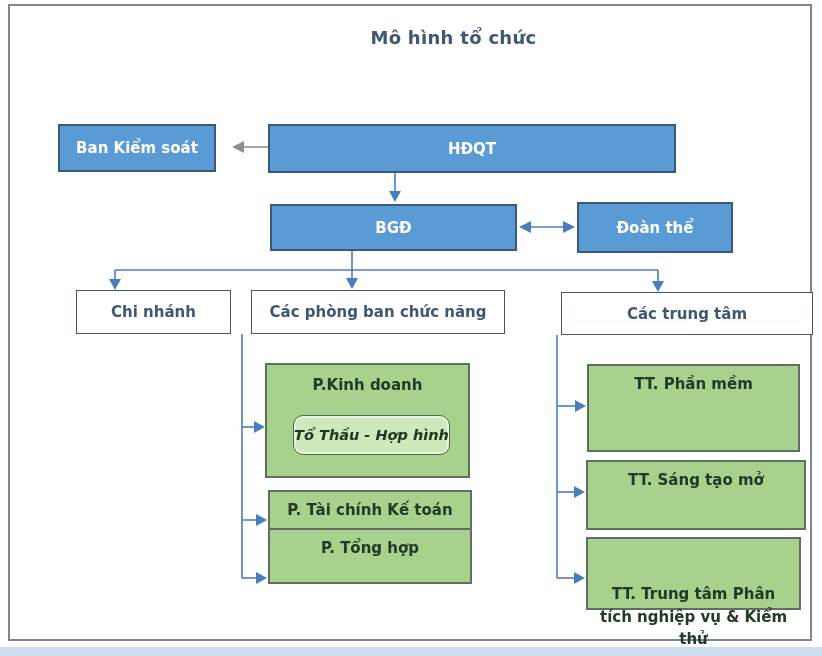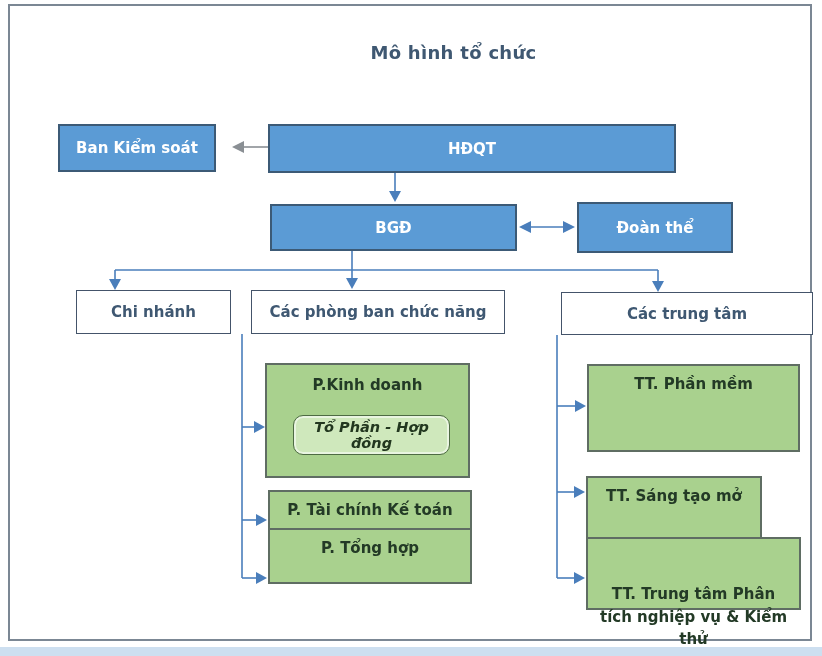--- a/index.html
+++ b/index.html
@@ -3,21 +3,21 @@
 <meta charset="utf-8">
 <style>
   html,body{margin:0;padding:0;background:#fff;}
   body{
     font-family:"DejaVu Sans","Liberation Sans",sans-serif;
     width:822px;height:656px;position:relative;overflow:hidden;
   }
   .canvas{position:absolute;left:8px;top:4px;width:804px;height:637px;
     border:2px solid #7b8794;background:#fff;box-sizing:border-box;}
   .footer-strip{position:absolute;left:0;top:647px;width:822px;height:9px;background:#cddff0;}
-  .title{position:absolute;left:0;top:42px;width:822px;text-align:center;
+  .title{position:absolute;left:0;top:27px;width:822px;text-align:center;
     padding-left:85px;box-sizing:border-box;
     font-size:18px;font-weight:bold;color:#3f5872;letter-spacing:.3px;}
   .node{position:absolute;box-sizing:border-box;display:flex;
     align-items:center;justify-content:center;text-align:center;}
   .blue{background:#5b9bd5;border:2px solid #3c5a76;color:#ffffff;
     font-weight:bold;font-size:15px;}
   .white{background:#ffffff;border:1.5px solid #44546a;color:#3f5872;
     font-weight:bold;font-size:15px;margin-left:28px;}
   .green{background:#a9d18e;border:2px solid #5f6d63;color:#233a26;
     font-weight:bold;font-size:15px;align-items:flex-start;}
@@ -32,21 +32,21 @@
   .p-kinh-doanh{left:265px;top:363px;width:205px;height:115px;display:block;}
   .p-kinh-doanh .lbl{padding-top:11px;display:block;text-align:center;}
   .to-thau{position:absolute;left:26px;top:50px;width:155px;height:38px;
     background:#cfe8bc;border:1.5px solid #4e6b44;border-radius:10px;
     box-shadow:inset 0 0 0 2px rgba(255,255,255,.55);
     display:flex;align-items:center;justify-content:center;
     font-style:italic;font-weight:bold;font-size:14.5px;color:#22371f;}
   .p-tai-chinh{left:268px;top:490px;width:204px;height:54px;}
   .p-tong-hop{left:268px;top:528px;width:204px;height:56px;}
   .tt-phan-mem{left:587px;top:364px;width:213px;height:88px;}
-  .tt-sang-tao{left:586px;top:476px;width:176px;height:70px;}
+  .tt-sang-tao{left:586px;top:460px;width:220px;height:70px;}
   .tt-phan-tich{left:586px;top:537px;width:215px;height:73px;padding:0 6px;}
   .tt-phan-tich .lbl{padding-top:16px;line-height:1.5;margin-top:28px;}
   svg.wires{position:absolute;left:0;top:0;width:822px;height:656px;pointer-events:none;}
 </style>
 </head>
 <body>
 
 <div class="canvas"></div>
 <div class="footer-strip"></div>
 
@@ -116,21 +116,21 @@
 <div class="node white cac-phong-ban">
   <span>Các phòng ban chức năng</span>
 </div>
 <div class="node white cac-trung-tam">
   <span>Các trung tâm</span>
 </div>
 
 <div class="node green p-kinh-doanh">
   <span class="lbl">P.Kinh doanh</span>
   <div class="to-thau">
-    <span>Tổ Phần - Hợp đồng</span>
+    <span>Tổ Thầu - Hợp hình</span>
   </div>
 </div>
 <div class="node green p-tai-chinh">
   <span class="lbl">P. Tài chính Kế toán</span>
 </div>
 <div class="node green p-tong-hop">
   <span class="lbl">P. Tổng hợp</span>
 </div>
 
 <div class="node green tt-phan-mem">

